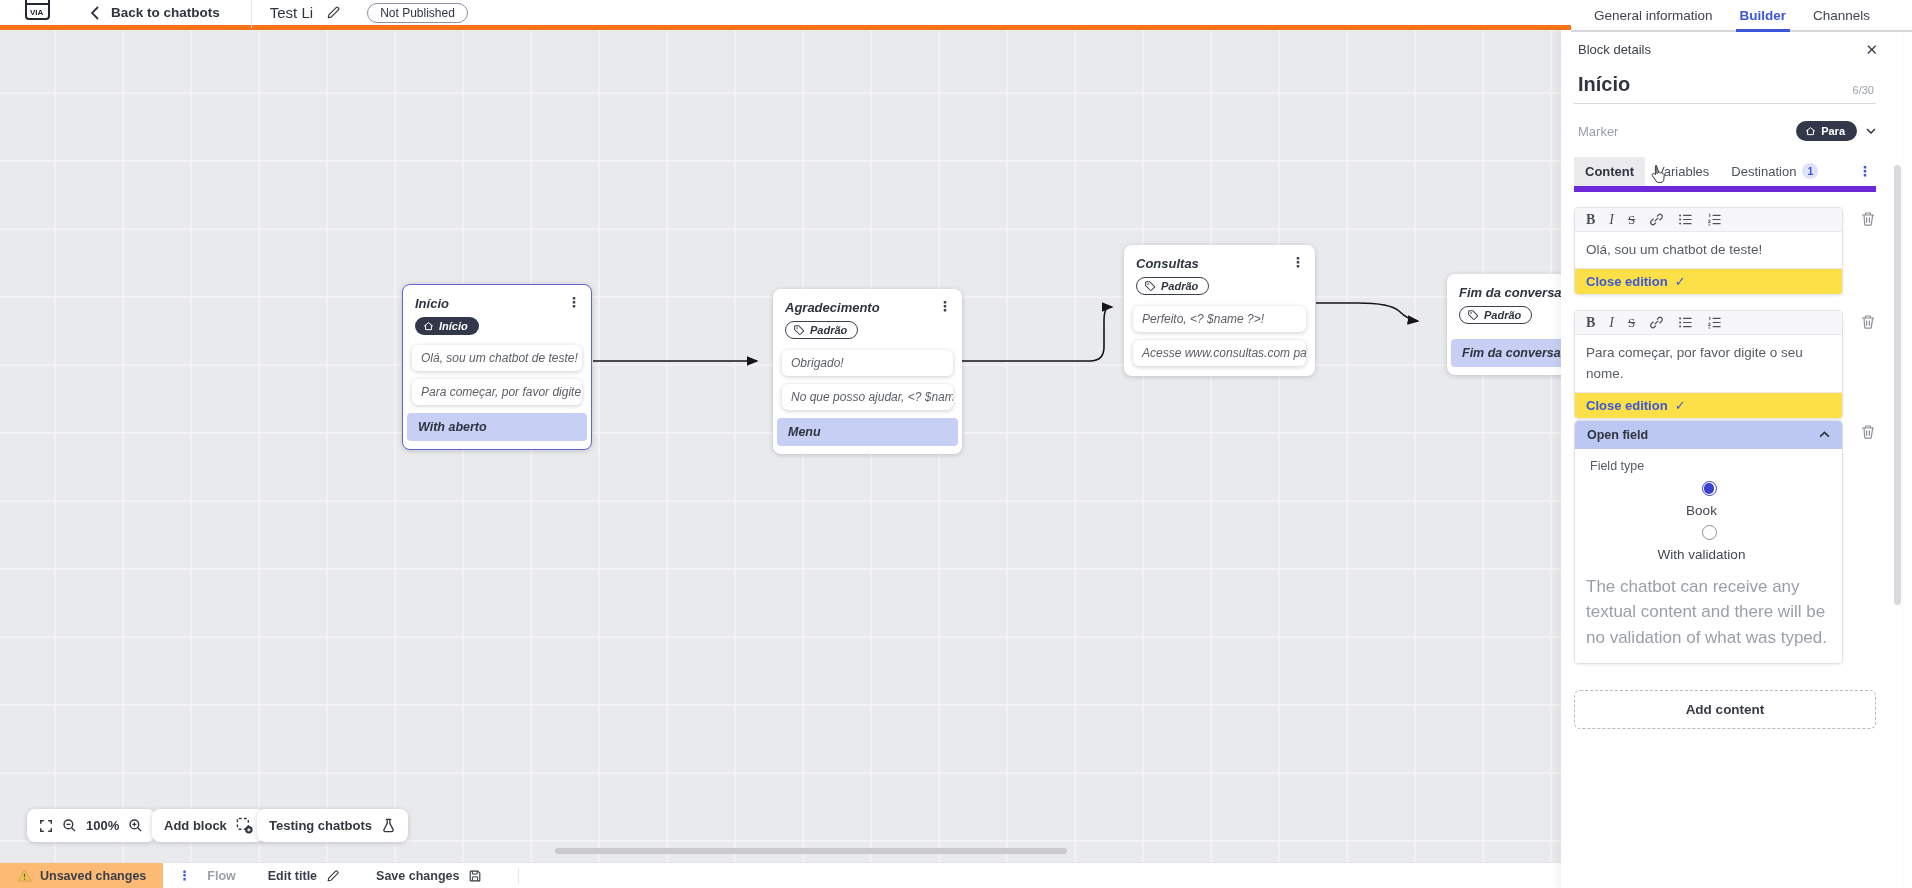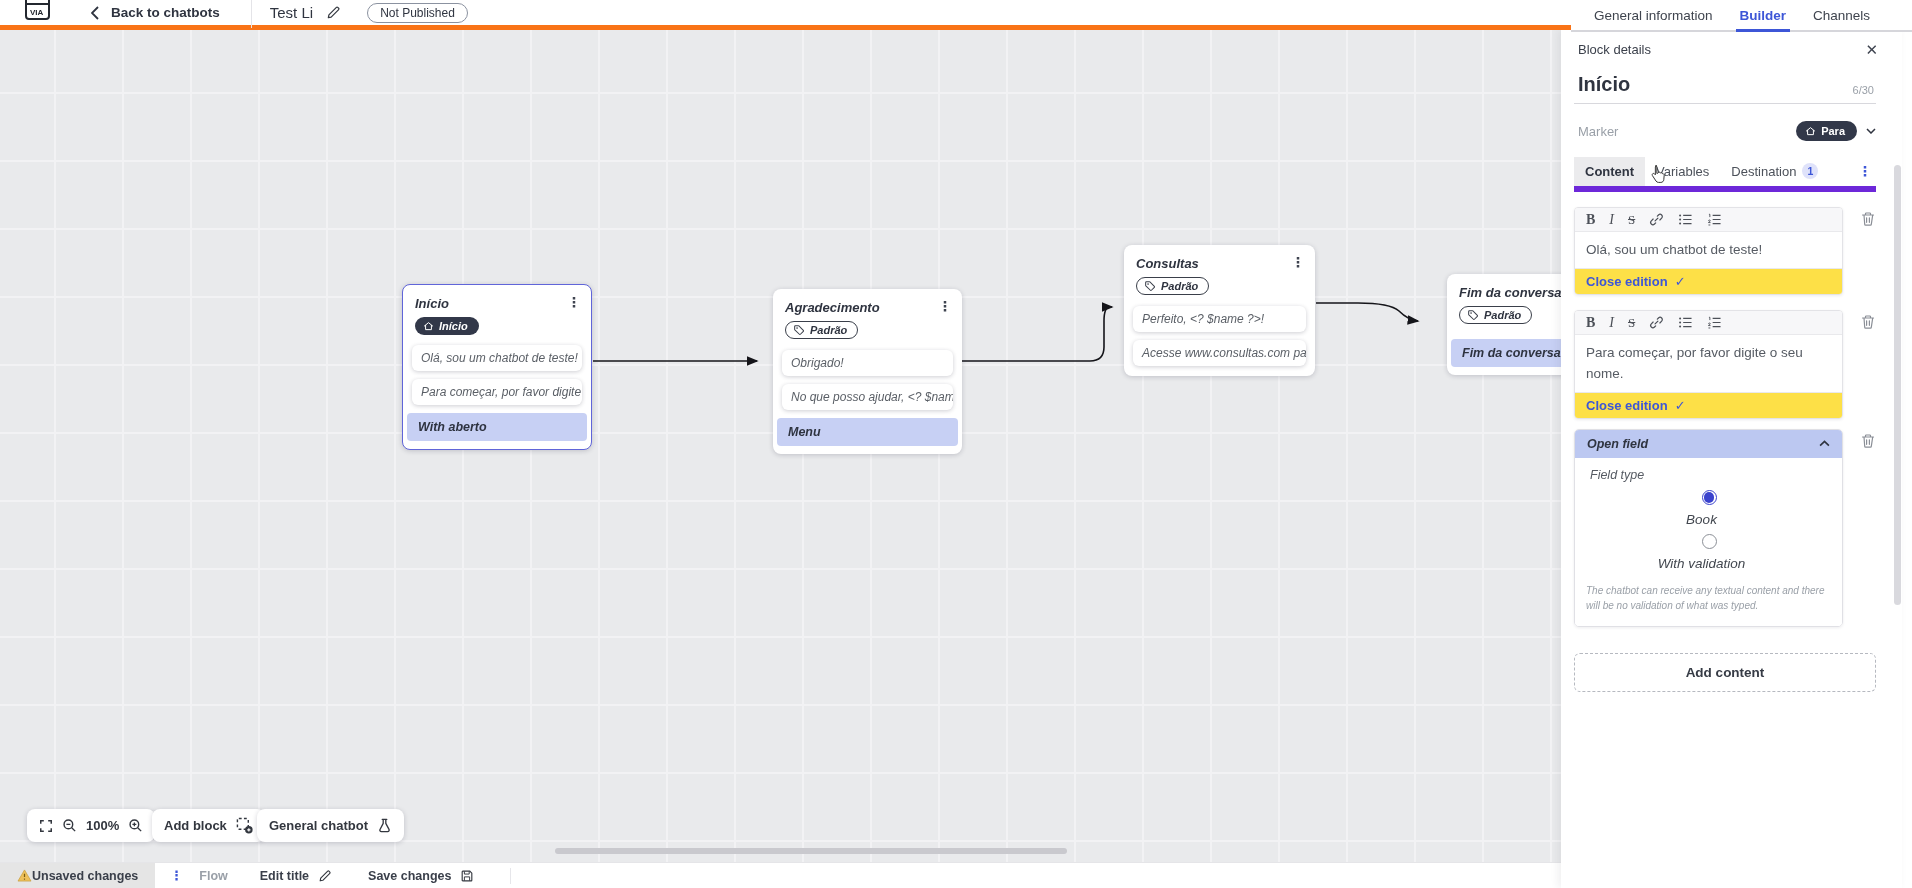--- a/index.html
+++ b/index.html
@@ -48,21 +48,21 @@
           color:#2e3340;margin:2px -5px 0;white-space:nowrap;overflow:hidden;}
 
   
   .fcard{position:absolute;bottom:20px;background:#fff;border-radius:8px;box-shadow:0 1px 5px rgba(30,30,55,.20);
          display:flex;align-items:center;gap:9px;height:33px;padding:0 12px;font-size:13px;font-weight:700;color:#33373f;}
   .h-scroll{position:absolute;left:555px;bottom:8px;width:512px;height:6px;border-radius:3px;background:#c9c9ce;}
 
   
   .sbar{position:absolute;left:0;bottom:0;width:1571px;height:26px;background:#fff;border-top:1px solid #e5e5e8;
         display:flex;align-items:center;z-index:6;}
-  .sb-warn{height:100%;display:flex;align-items:center;gap:0;background:#e5e5e5;padding:0 17px;
+  .sb-warn{height:100%;display:flex;align-items:center;gap:8px;background:#fdba74;padding:0 17px;
            font-size:12.5px;font-weight:700;color:#3a3f4a;}
   .sb-kebab{color:#3d56d7;font-size:13px;font-weight:700;margin:0 16px 0 15px;}
   .sb-flow{font-size:12.5px;font-weight:700;color:#9aa0a8;margin-right:32px;}
   .sb-item{display:flex;align-items:center;gap:9px;font-size:12.5px;font-weight:700;color:#3a3f4a;margin-right:36px;}
   .sb-div{width:1px;height:16px;background:#e6e6ea;}
 
   
   .panel{position:absolute;top:30px;right:10px;width:341px;height:858px;background:#fff;z-index:7;
          box-shadow:-3px 0 8px rgba(40,40,60,.07);}
   .p-hd{display:flex;justify-content:space-between;align-items:center;padding:12px 24px 8px 17px;
@@ -91,33 +91,33 @@
   .ed-bar{background:#f7f7f9;border-bottom:1px solid #e9e9ec;display:flex;align-items:center;gap:14px;padding:3px 11px;height:24px;}
   .glyph-b{font-family:"Liberation Serif","DejaVu Serif",serif;font-weight:700;font-size:14px;color:#4c5058;}
   .glyph-i{font-family:"Liberation Serif","DejaVu Serif",serif;font-style:italic;font-size:14px;color:#4c5058;}
   .glyph-s{font-family:"Liberation Serif","DejaVu Serif",serif;font-size:13px;color:#4c5058;text-decoration:line-through;}
   .ed-body{padding:8px 11px;font-size:13.5px;color:#565b63;line-height:1.5;background:#fff;}
   .ed-foot{background:#fde047;border-top:1px solid #e9e9ec;padding:5px 11px;display:flex;align-items:center;gap:7px;}
   .close-ed{font-size:13px;font-weight:700;color:#3d56d7;}
   .check{color:#3d56d7;font-size:13px;font-weight:700;}
   .trash-col{width:33px;display:flex;justify-content:flex-end;padding-top:4px;}
 
-  .of-row{display:flex;margin-top:10px;font-style:italic;}
+  .of-row{display:flex;margin-top:1px;}
   .of{flex:1;border:1px solid #e0e0e5;border-radius:5px;overflow:hidden;box-shadow:0 1px 3px rgba(30,30,55,.08);}
   .of-hd{background:#bcc8f1;display:flex;justify-content:space-between;align-items:center;
          padding:7px 12px;font-size:12.5px;font-weight:600;color:#2f3440;}
   .of-body{padding:10px 11px 13px;background:#fff;}
   .ft-lbl{font-size:12.5px;color:#565b63;margin:0 0 8px 4px;}
   .radio-row{display:flex;align-items:center;gap:7px;margin-left:1px;flex-direction:column;}
   .radio{width:15px;height:15px;border-radius:50%;position:relative;flex:0 0 auto;}
   .radio.sel{border:1.5px solid #3a42cd;}
   .radio.sel::after{content:"";position:absolute;inset:1.2px;border-radius:50%;background:#3a42cd;}
   .radio.un{border:1.5px solid #8c9097;}
   .radio-lbl{font-size:13.5px;color:#42474f;margin-right:15px;}
-  .of-desc{margin-top:12px;font-size:10px;color:#9aa0a8;line-height:1.5;}
+  .of-desc{margin-top:12px;font-size:17px;color:#9aa0a8;line-height:1.5;}
   .add-content{margin-top:26px;border:1.5px dashed #b6b9c0;border-radius:6px;text-align:center;
                padding:11px 0;font-size:13.5px;font-weight:700;color:#363b45;}
   .v-scroll{position:absolute;right:1px;top:135px;width:7px;height:440px;background:#d9d9de;border-radius:4px;}
 </style>
 </head>
 <body>
 
 <div id="app">
 
   <div class="canvas">
@@ -222,21 +222,21 @@
     </div>
     <div class="fcard" style="left:152px;">
       <span>Add block</span>
       <svg viewBox="0 0 18 18" width="17" height="17">
           <rect x="1.5" y="1.5" width="11.5" height="11.5" rx="1.5" fill="none" stroke="#33373f" stroke-width="1.5" stroke-dasharray="3 2.4"></rect>
           <circle cx="13.6" cy="13.6" r="4" fill="#33373f"></circle>
           <path d="M13.6 11.9v3.4M11.9 13.6h3.4" stroke="#fff" stroke-width="1.2"></path>
         </svg>
     </div>
     <div class="fcard" style="left:257px;">
-      <span>General chatbot</span>
+      <span>Testing chatbots</span>
       <svg viewBox="0 0 16 16" width="15" height="15">
           <path d="M5.6 1.5h4.8M6.6 1.5v4.2l-3.4 6.5c-.6 1.1.2 2.3 1.4 2.3h6.8c1.2 0 2-1.2 1.4-2.3L9.4 5.7V1.5" fill="none" stroke="#33373f" stroke-width="1.4" stroke-linejoin="round" stroke-linecap="round"></path>
         </svg>
     </div>
 
     <div class="h-scroll"></div>
   </div>
 
   <div class="sbar">
     <div class="sb-warn">

